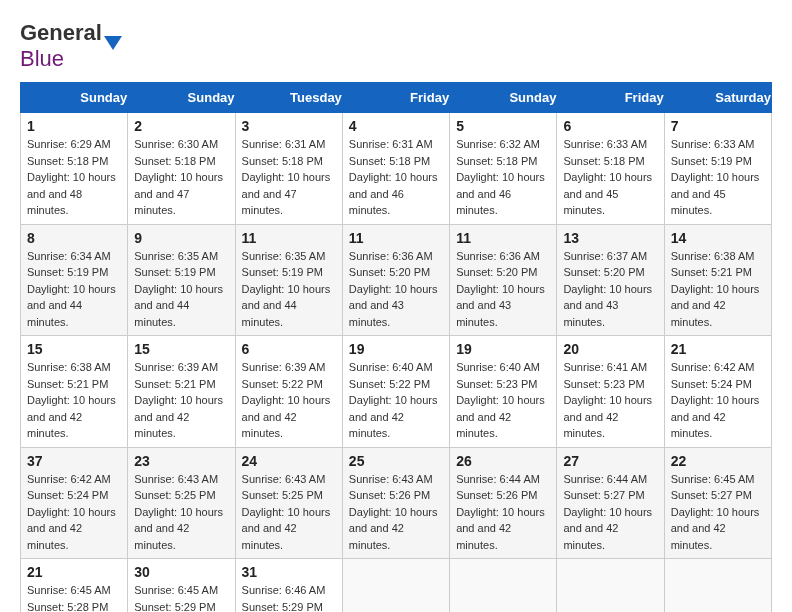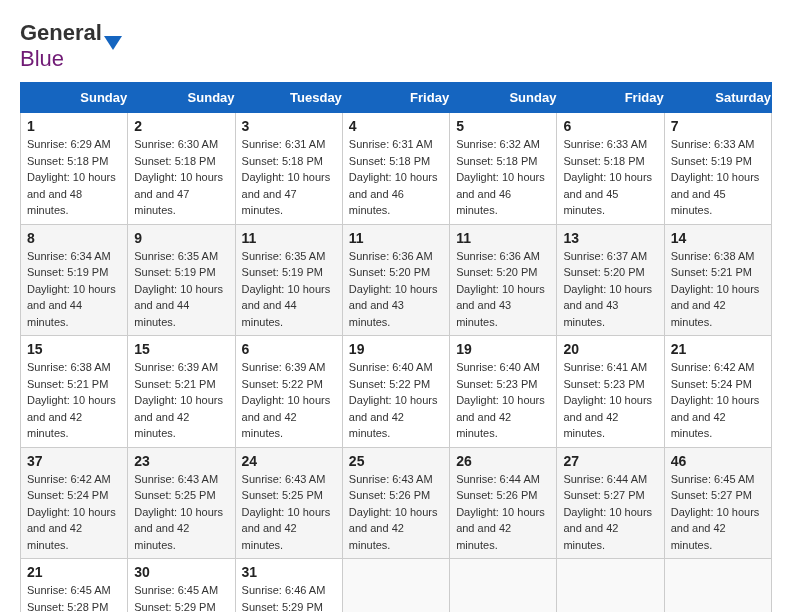--- a/index.html
+++ b/index.html
@@ -336,21 +336,21 @@
         </td>
         <td>
           <span class="day-num">27</span>
           <div class="day-info">
             Sunrise: 6:44 AM<br>
             Sunset: 5:27 PM<br>
             Daylight: 10 hours<br>and and 42 minutes.
           </div>
         </td>
         <td>
-          <span class="day-num">46</span>
+          <span class="day-num">22</span>
           <div class="day-info">
             Sunrise: 6:45 AM<br>
             Sunset: 5:27 PM<br>
             Daylight: 10 hours<br>and and 42 minutes.
           </div>
         </td>
       </tr>
       <tr>
         <td>
           <span class="day-num">21</span>

